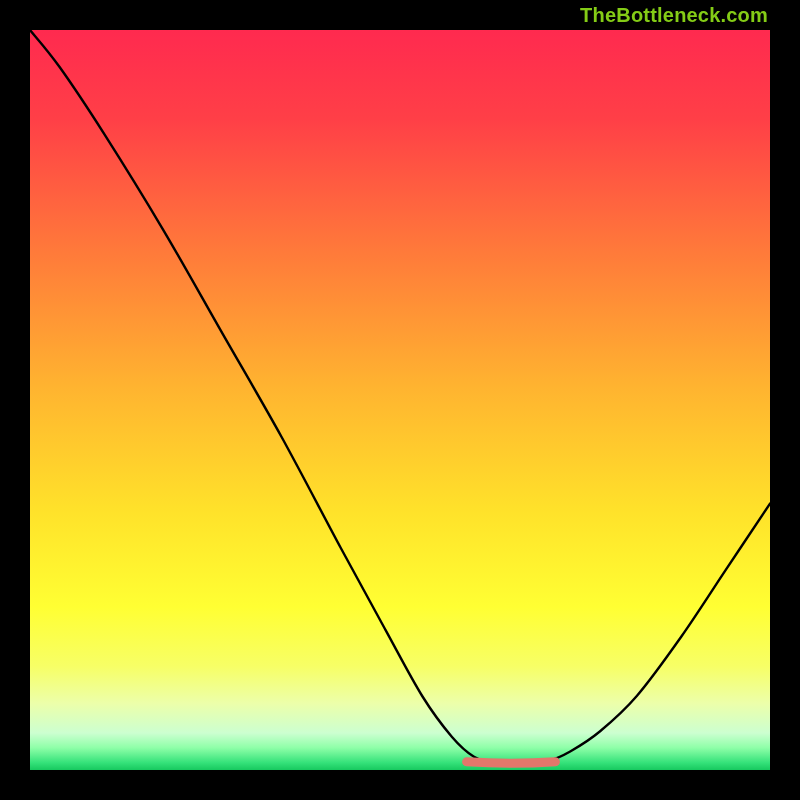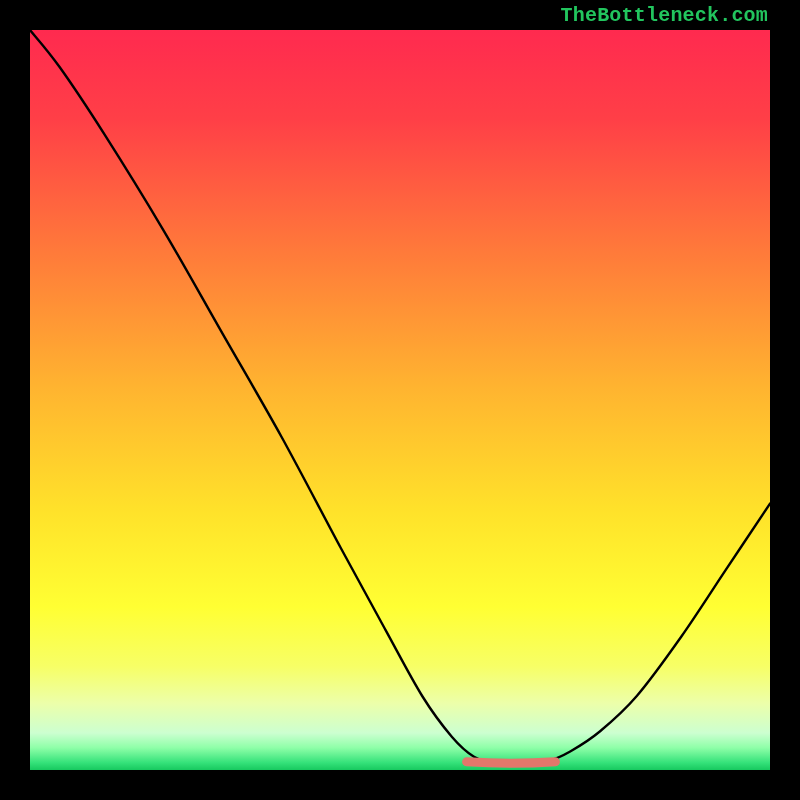--- a/index.html
+++ b/index.html
@@ -27,24 +27,24 @@
     position: absolute;
     left: 0;
     top: 0;
     width: 100%;
     height: 100%;
   }
   .watermark {
     position: absolute;
     top: 4px;
     right: 32px;
-    font-family: Liberation Mono, monospace;
+    font-family: Liberation Sans, sans-serif;
     font-size: 20px;
     font-weight: 600;
-    color: #22c55e;
+    color: #84cc16;
     letter-spacing: 0.2px;
   }
   svg.curve {
     position: absolute;
     left: 0;
     top: 0;
     width: 100%;
     height: 100%;
   }
 </style>

